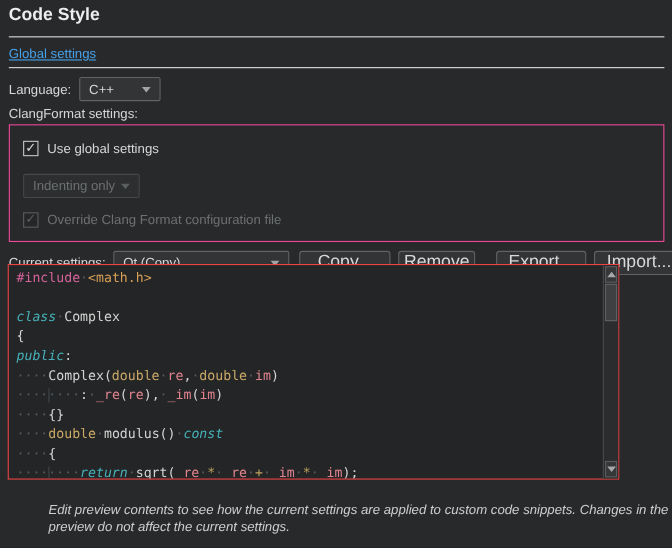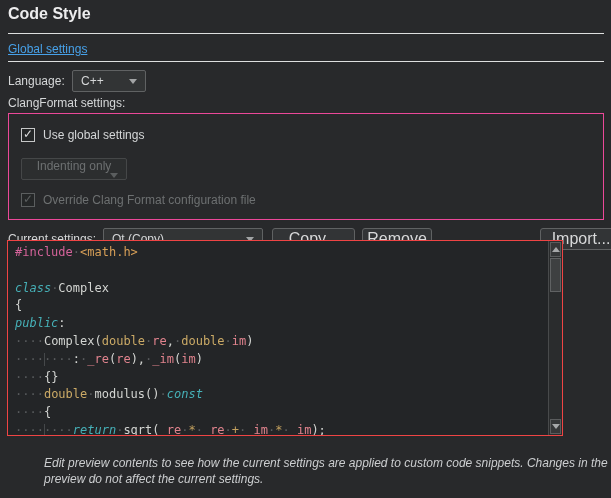--- a/index.html
+++ b/index.html
@@ -20,21 +20,21 @@
   .combo{
     box-sizing:border-box;height:22px;background:#323435;
     border:1px solid #606263;border-radius:2px;
     display:flex;align-items:center;padding:0 8px;color:#d5d7d8;
   }
   .combo .arrow{
     margin-left:auto;width:0;height:0;
     border-left:4px solid transparent;border-right:4px solid transparent;
     border-top:5px solid #a2a4a5;
   }
-  .combo.dis{border-color:#454748;color:#6d7071;background:#2c2e2f;flex-direction:column;}
+  .combo.dis{border-color:#454748;color:#6d7071;background:#2c2e2f;}
   .combo.dis .arrow{border-top-color:#5b5e5f;}
   
   .groupbox{left:8px;top:113px;width:594px;height:105px;border:1px solid #ec4899;}
   
   .cbrow{display:flex;align-items:center;gap:8px;}
   .cb{
     box-sizing:border-box;width:14px;height:14px;background:#242627;
     border:1px solid #c6c7c8;position:relative;flex:none;
   }
   .cb::before{
@@ -118,20 +118,21 @@
     </div>
   </div>
 
   <div class="abs lbl" style="left:8px;top:232px;">Current settings:</div>
   <div class="abs combo" style="left:103px;top:228px;width:160px;">
     <span>Qt (Copy)</span>
     <span class="arrow"></span>
   </div>
   <button class="abs btn" style="left:272px;top:228px;width:83px;">Copy...</button>
   <button class="abs btn" style="left:362px;top:228px;width:70px;">Remove</button>
+  <button class="abs btn" style="left:451px;top:228px;width:82px;">Export...</button>
   <button class="abs btn" style="left:540px;top:228px;width:82px;">Import...</button>
 
   <div class="abs editor">
     <div class="code-pane"><div class="code-line"><span class="tk-pp">#include</span><span class="tk-ws">·</span><span class="tk-str">&lt;math.h&gt;</span></div><div class="code-line"></div><div class="code-line"><span class="tk-kw">class</span><span class="tk-ws">·</span><span class="tk-tx">Complex</span></div><div class="code-line"><span class="tk-tx">{</span></div><div class="code-line"><span class="tk-kw">public</span><span class="tk-tx">:</span></div><div class="code-line"><span class="tk-ws">····</span><span class="tk-tx">Complex(</span><span class="tk-ty">double</span><span class="tk-ws">·</span><span class="tk-fl">re</span><span class="tk-tx">,</span><span class="tk-ws">·</span><span class="tk-ty">double</span><span class="tk-ws">·</span><span class="tk-fl">im</span><span class="tk-tx">)</span></div><div class="code-line"><span class="indent-guide"></span><span class="tk-ws">········</span><span class="tk-tx">:</span><span class="tk-ws">·</span><span class="tk-fl">_re</span><span class="tk-tx">(</span><span class="tk-fl">re</span><span class="tk-tx">),</span><span class="tk-ws">·</span><span class="tk-fl">_im</span><span class="tk-tx">(</span><span class="tk-fl">im</span><span class="tk-tx">)</span></div><div class="code-line"><span class="tk-ws">····</span><span class="tk-tx">{}</span></div><div class="code-line"><span class="tk-ws">····</span><span class="tk-ty">double</span><span class="tk-ws">·</span><span class="tk-tx">modulus()</span><span class="tk-ws">·</span><span class="tk-kw">const</span></div><div class="code-line"><span class="tk-ws">····</span><span class="tk-tx">{</span></div><div class="code-line"><span class="indent-guide"></span><span class="tk-ws">········</span><span class="tk-kw">return</span><span class="tk-ws">·</span><span class="tk-tx">sqrt(</span><span class="tk-fl">_re</span><span class="tk-ws">·</span><span class="tk-op">*</span><span class="tk-ws">·</span><span class="tk-fl">_re</span><span class="tk-ws">·</span><span class="tk-op">+</span><span class="tk-ws">·</span><span class="tk-fl">_im</span><span class="tk-ws">·</span><span class="tk-op">*</span><span class="tk-ws">·</span><span class="tk-fl">_im</span><span class="tk-tx">);</span></div></div>
     <div class="vscroll">
       <div class="sc-btn sc-up">
         <span class="tri-up"></span>
       </div>
       <div class="sc-thumb"></div>
       <div class="sc-btn sc-down">

